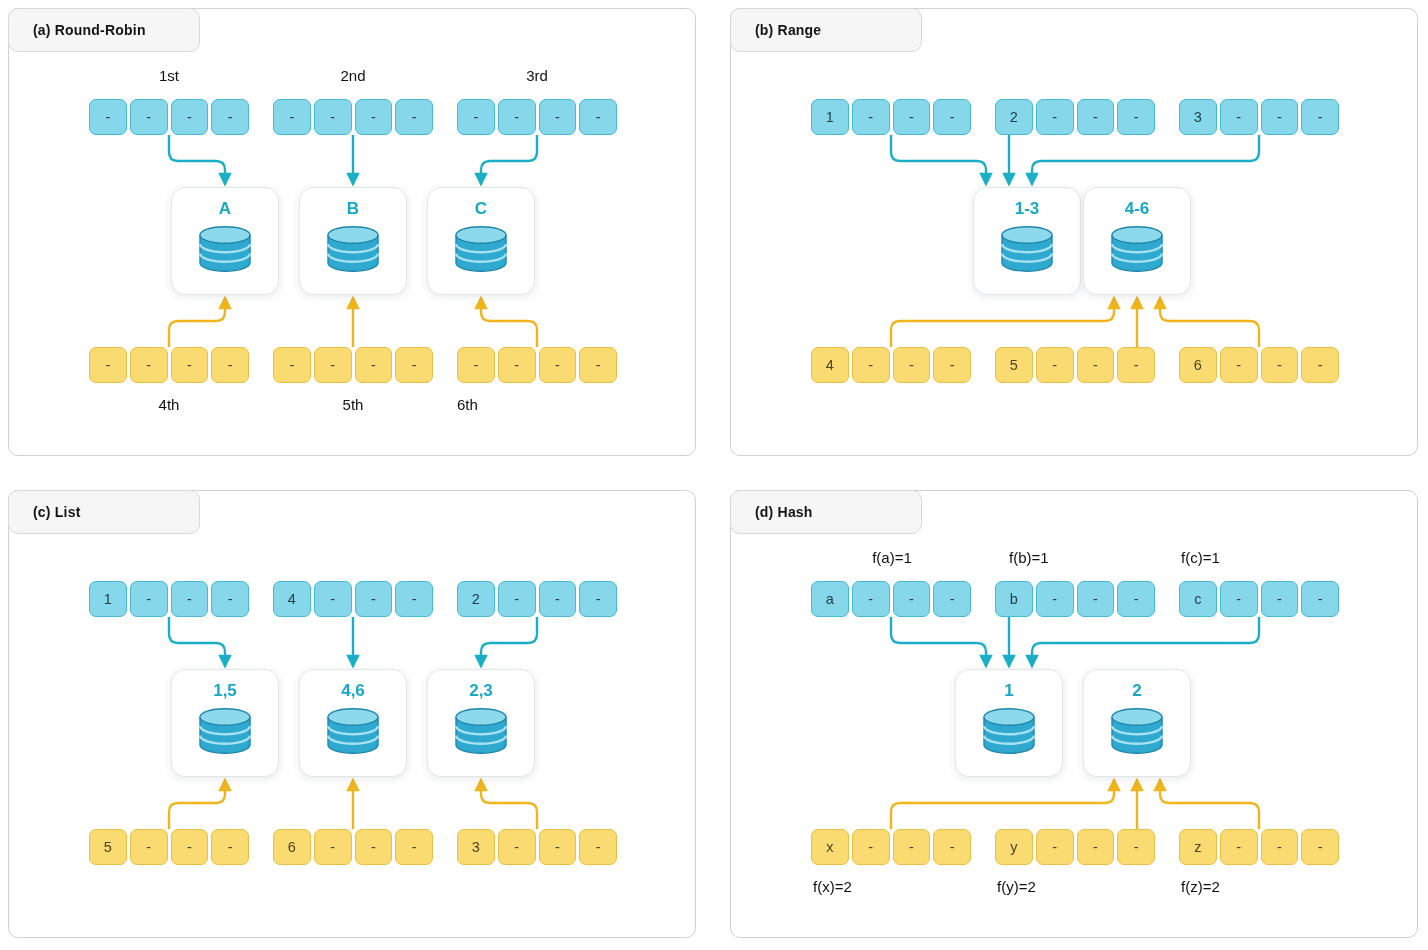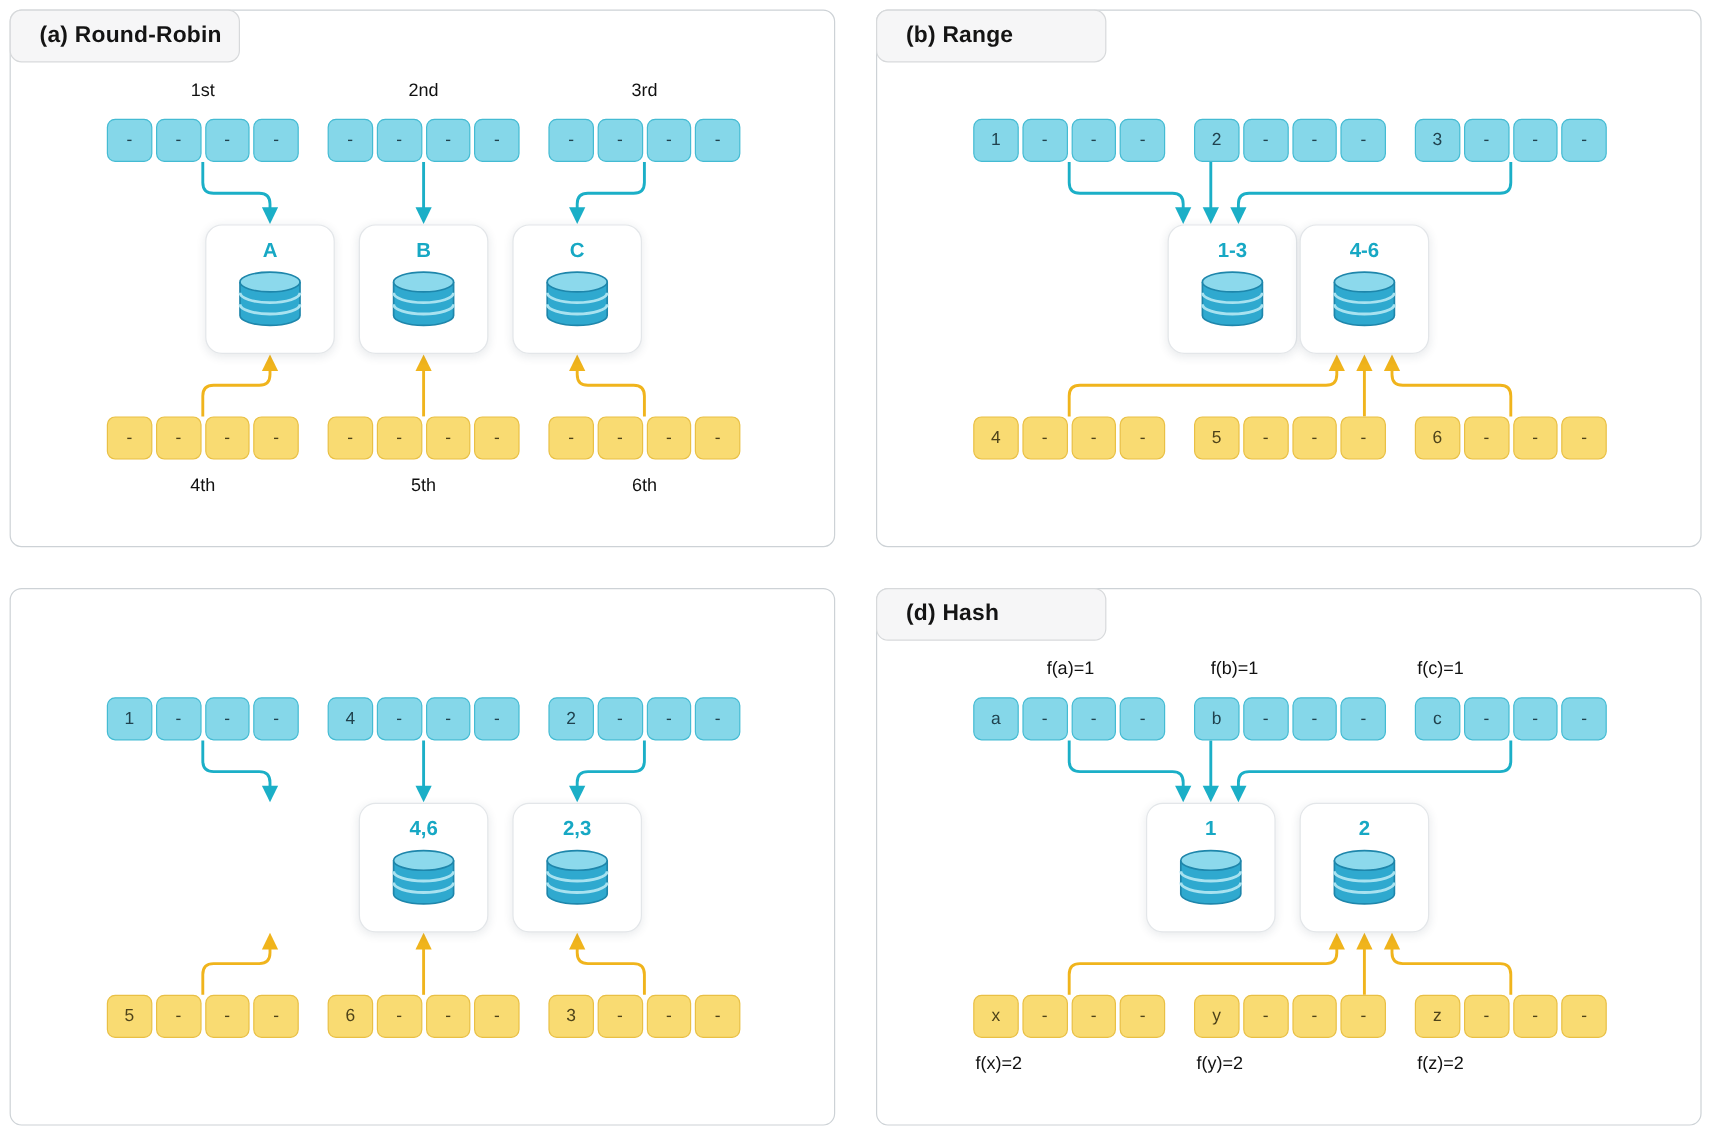--- a/index.html
+++ b/index.html
@@ -28,21 +28,21 @@
   .tab {
     position: absolute; top: -1px; left: -1px;
     width: 192px; height: 44px;
     background: #f6f6f7;
     border: 1px solid #d7d9db;
     border-radius: 10px;
     display: flex; align-items: center;
     padding-left: 24px;
     z-index: 3;
   }
-  .tab-label { font-size: 19px; font-weight: 700; letter-spacing: .2px; color: #141414; }
+  .tab-label { font-size: 14px; font-weight: 700; letter-spacing: .2px; color: #141414; }
   .arrows { position: absolute; left: 0; top: 0; width: 688px; height: 448px; z-index: 1; }
   .strip {
     position: absolute;
     width: 160px; height: 36px;
     display: flex; gap: 3px;
     z-index: 2;
   }
   .cell {
     flex: 1;
     border-radius: 7px;
@@ -136,21 +136,21 @@
         <div class="cell yellow">-</div>
         <div class="cell yellow">-</div>
       </div>
       <div class="strip-label" style="left: 264px; top: 386px; text-align: center;">5th</div>
       <div class="strip" style="left: 448px; top: 338px;">
         <div class="cell yellow">-</div>
         <div class="cell yellow">-</div>
         <div class="cell yellow">-</div>
         <div class="cell yellow">-</div>
       </div>
-      <div class="strip-label" style="left: 448px; top: 386px; text-align: center;">6th</div>
+      <div class="strip-label" style="left: 448px; top: 386px; ">6th</div>
       <div class="db" style="left: 162px; top: 178px;">
         <div class="db-label">A</div>
         <svg width="58" height="48" viewBox="0 0 58 48">
           <path d="M4 10 L4 38 A25 8.2 0 0 0 54 38 L54 10" fill="#2fa9cf" stroke="#1e86ab" stroke-width="1.4"></path>
           <path d="M4 28.5 A25 8.2 0 0 0 54 28.5" fill="none" stroke="#a8e2f0" stroke-width="2.4"></path>
           <path d="M4 19 A25 8.2 0 0 0 54 19" fill="none" stroke="#a8e2f0" stroke-width="2.4"></path>
           <ellipse cx="29" cy="10" rx="25" ry="8.2" fill="#8cd9ec" stroke="#1e86ab" stroke-width="1.4"></ellipse>
         </svg>
       </div>
       <div class="db" style="left: 290px; top: 178px;">
@@ -257,20 +257,23 @@
             <path d="M0.5 0.6 L9.5 5 L0.5 9.4 Z" fill="#f0b41c"></path>
           </marker>
         </defs>
         <path d="M 160 126 L 160 143 Q 160 152 169 152 L 207 152 Q 216 152 216 161 L 216 173" fill="none" stroke="#1bafc7" stroke-width="2.4" marker-end="url(#mTeal2)"></path>
         <path d="M 344 126 L 344 173" fill="none" stroke="#1bafc7" stroke-width="2.4" marker-end="url(#mTeal2)"></path>
         <path d="M 528 126 L 528 143 Q 528 152 519 152 L 481 152 Q 472 152 472 161 L 472 173" fill="none" stroke="#1bafc7" stroke-width="2.4" marker-end="url(#mTeal2)"></path>
         <path d="M 160 338 L 160 321 Q 160 312 169 312 L 207 312 Q 216 312 216 303 L 216 291" fill="none" stroke="#f0b41c" stroke-width="2.4" marker-end="url(#mGold2)"></path>
         <path d="M 344 338 L 344 291" fill="none" stroke="#f0b41c" stroke-width="2.4" marker-end="url(#mGold2)"></path>
         <path d="M 528 338 L 528 321 Q 528 312 519 312 L 481 312 Q 472 312 472 303 L 472 291" fill="none" stroke="#f0b41c" stroke-width="2.4" marker-end="url(#mGold2)"></path>
       </svg>
+      <div class="tab">
+        <div class="tab-label">(c) List</div>
+      </div>
       <div class="strip" style="left: 80px; top: 90px;">
         <div class="cell blue">1</div>
         <div class="cell blue">-</div>
         <div class="cell blue">-</div>
         <div class="cell blue">-</div>
       </div>
       <div class="strip" style="left: 264px; top: 90px;">
         <div class="cell blue">4</div>
         <div class="cell blue">-</div>
         <div class="cell blue">-</div>
@@ -292,20 +295,29 @@
         <div class="cell yellow">6</div>
         <div class="cell yellow">-</div>
         <div class="cell yellow">-</div>
         <div class="cell yellow">-</div>
       </div>
       <div class="strip" style="left: 448px; top: 338px;">
         <div class="cell yellow">3</div>
         <div class="cell yellow">-</div>
         <div class="cell yellow">-</div>
         <div class="cell yellow">-</div>
+      </div>
+      <div class="db" style="left: 162px; top: 178px;">
+        <div class="db-label">1,5</div>
+        <svg width="58" height="48" viewBox="0 0 58 48">
+          <path d="M4 10 L4 38 A25 8.2 0 0 0 54 38 L54 10" fill="#2fa9cf" stroke="#1e86ab" stroke-width="1.4"></path>
+          <path d="M4 28.5 A25 8.2 0 0 0 54 28.5" fill="none" stroke="#a8e2f0" stroke-width="2.4"></path>
+          <path d="M4 19 A25 8.2 0 0 0 54 19" fill="none" stroke="#a8e2f0" stroke-width="2.4"></path>
+          <ellipse cx="29" cy="10" rx="25" ry="8.2" fill="#8cd9ec" stroke="#1e86ab" stroke-width="1.4"></ellipse>
+        </svg>
       </div>
       <div class="db" style="left: 290px; top: 178px;">
         <div class="db-label">4,6</div>
         <svg width="58" height="48" viewBox="0 0 58 48">
           <path d="M4 10 L4 38 A25 8.2 0 0 0 54 38 L54 10" fill="#2fa9cf" stroke="#1e86ab" stroke-width="1.4"></path>
           <path d="M4 28.5 A25 8.2 0 0 0 54 28.5" fill="none" stroke="#a8e2f0" stroke-width="2.4"></path>
           <path d="M4 19 A25 8.2 0 0 0 54 19" fill="none" stroke="#a8e2f0" stroke-width="2.4"></path>
           <ellipse cx="29" cy="10" rx="25" ry="8.2" fill="#8cd9ec" stroke="#1e86ab" stroke-width="1.4"></ellipse>
         </svg>
       </div>

